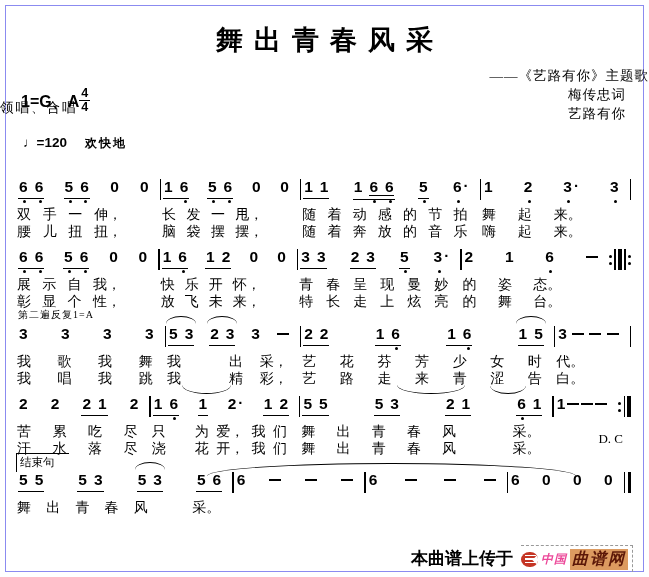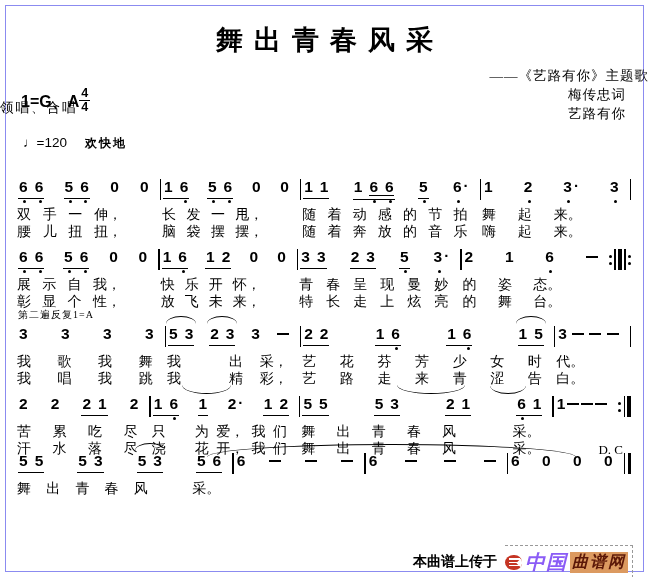--- a/index.html
+++ b/index.html
@@ -16,21 +16,21 @@
           font-size:16px;font-weight:bold}
   .timesig{display:inline-flex;flex-direction:column;align-items:center;line-height:1;
            font-size:12.5px;font-weight:bold}
   .timesig .tnum{padding:0 2px}
   .timesig .tnum:first-child{border-bottom:1.4px solid #000}
   .performance{position:absolute;top:99px;left:0;right:0;text-align:left;font-size:13.5px;
                font-family:"Liberation Serif","DejaVu Serif",serif;letter-spacing:2px}
   .credits{position:absolute;top:86px;right:23px;font-size:13.5px;line-height:1.4;
            font-family:"Liberation Serif","DejaVu Serif",serif;letter-spacing:1px}
   .temporow{position:absolute;top:135px;left:23px;display:flex;gap:18px;align-items:baseline}
-  .tempo{font-size:13.5px;font-weight:normal}
+  .tempo{font-size:13.5px;font-weight:bold}
   .expression{font-size:12px;font-weight:bold;letter-spacing:2px}
 
   
   .system{position:absolute;left:16px;right:18px}
   .sysrow{display:flex;align-items:flex-start;position:relative}
   .measure{display:flex;flex-direction:column;flex-basis:0;min-width:0}
   .units{display:flex;justify-content:space-between;align-items:flex-start;height:28px;
          padding:0 10px 0 2px;position:relative}
   .unit{display:inline-flex;gap:7px;position:relative;padding:0 1px 3px}
   .unit.beamed{border-bottom:1.6px solid #000}
@@ -47,42 +47,42 @@
   .lyric-row{display:flex;justify-content:space-between;height:17px;padding:0 12px 0 1px;
              font-size:14px;font-family:"Liberation Serif","DejaVu Serif",serif;overflow:visible}
   .lchar{white-space:pre;line-height:17px}
   .bar{display:flex;gap:2.5px;height:21px;margin-top:1px;flex:0 0 auto;align-items:stretch}
   .bline{width:1.4px;background:#000}
   .bline.th{width:3.5px}
   .bdots{display:flex;flex-direction:column;justify-content:center;gap:4px}
   .bdot{width:3px;height:3px;border-radius:50%;background:#000}
   .footnote-l{position:absolute;left:2px;top:60px;font-size:10px;letter-spacing:1px;
               font-family:"Liberation Serif","DejaVu Serif",serif}
-  .footnote-r{position:absolute;right:8px;top:47px;font-size:13px;
+  .footnote-r{position:absolute;right:8px;top:36px;font-size:13px;
               font-family:"Liberation Serif","DejaVu Serif",serif}
   .end-label-row{height:19px}
   .end-label{display:inline-block;border-left:1.3px solid #000;border-top:1.3px solid #000;
              font-size:11.5px;padding:1px 14px 2px 3px;
              font-family:"Liberation Serif","DejaVu Serif",serif}
   .arc-below{position:absolute;height:8px;border-bottom:1.5px solid #000;
              border-radius:0 0 50% 50% / 0 0 100% 100%;top:60px}
 
   
   .footer{position:absolute;right:16px;top:545px;display:flex;align-items:center;gap:8px}
-  .upload-text{font-size:14px;font-weight:bold;
+  .upload-text{font-size:17px;font-weight:bold;
                font-family:Liberation Serif, serif}
   .brand{display:flex;align-items:center;gap:3px;border-top:1px dashed #999;
          border-right:1px dashed #999;padding:3px 4px 2px 0}
   .site-icon{width:17px;height:15px;border-radius:50% 45% 45% 50%;background:#c53524;
              position:relative;overflow:hidden;flex:0 0 auto}
   .site-icon::before{content:"";position:absolute;left:4px;right:2px;top:3px;height:9px;
              background:repeating-linear-gradient(#fff 0 1.5px,transparent 1.5px 3.5px)}
   .site-icon::after{content:"";position:absolute;right:-4px;top:4px;width:8px;height:8px;
              background:#fff;transform:rotate(45deg)}
-  .brand-cn{font-style:italic;font-weight:bold;color:#8b5cf6;font-size:20px;letter-spacing:1px;
+  .brand-cn{font-style:italic;font-weight:bold;color:#ec4899;font-size:12px;letter-spacing:1px;
             font-family:"Liberation Serif","DejaVu Serif",serif}
   .brand-rest{font-style:italic;font-weight:bold;color:#5c1808;font-size:16px;letter-spacing:2px;
             background:#dc9a60;padding:0 2px;font-family:"Liberation Serif","DejaVu Serif",serif}
 </style>
 </head>
 <body>
 
 <div class="frame"></div>
 
 <div class="title">舞出青春风采</div>
@@ -878,20 +878,21 @@
             <span class="bdot"></span>
             <span class="bdot"></span>
           </span>
           <span class="bline"></span>
           <span class="bline th"></span>
         </span>
       </div>
       <div class="footnote-r">D. C</div>
     </div>
     <div class="system" style="top: 452px;">
+      <div class="end-label-row"><span class="end-label">结束句</span></div>
       <div class="sysrow">
         <div class="long-tie" style="left: 31%; right: 9%;"></div>
         <div class="measure" style="flex-grow: 43;">
           <div class="units">
             <span class="unit beamed">
               <span class="note">
                 <span class="digit">5</span>
               </span>
               <span class="note">
                 <span class="digit">5</span>

